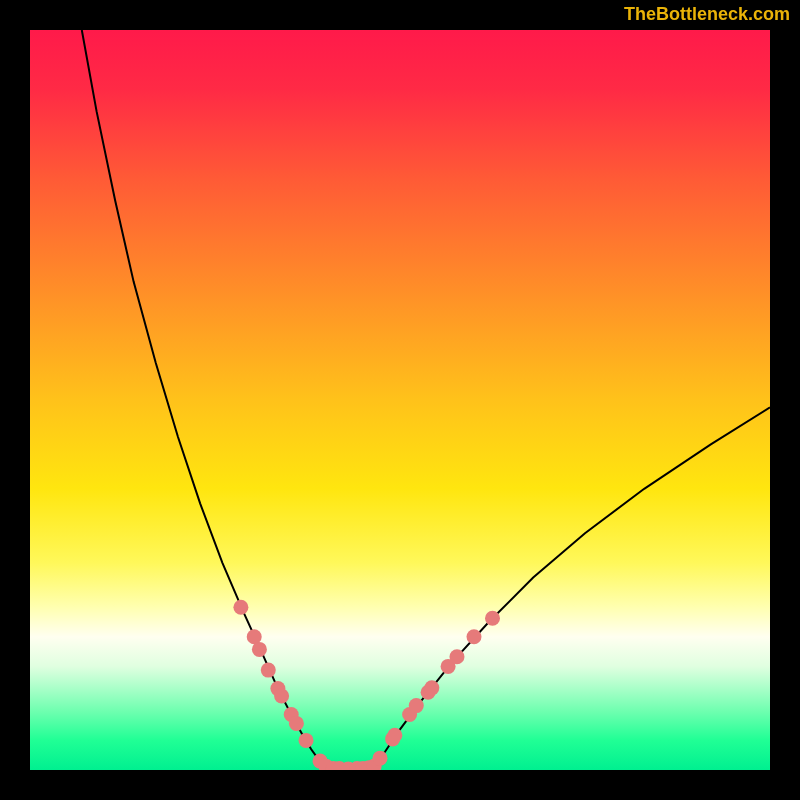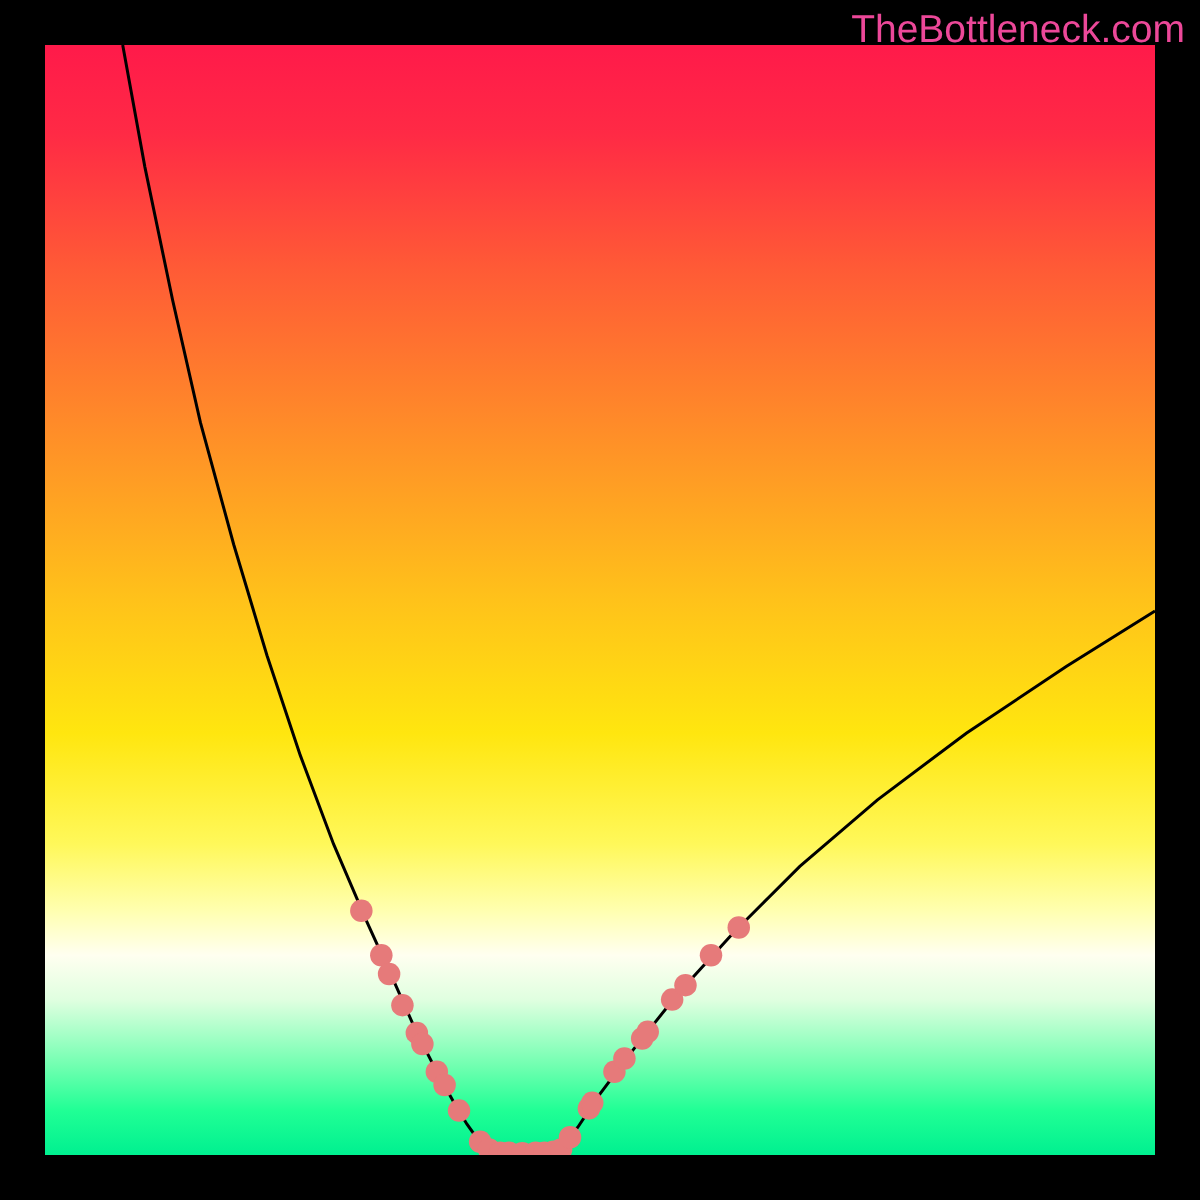--- a/index.html
+++ b/index.html
@@ -8,23 +8,23 @@
     width: 800px;
     height: 800px;
     background: #000;
     position: relative;
     font-family: Arial, Helvetica, sans-serif;
   }
   .watermark {
     position: absolute;
     top: 4px;
     right: 10px;
-    color: #ec4899;
-    font-size: 26px;
-    font-weight: 400;
+    color: #eab308;
+    font-size: 18px;
+    font-weight: 700;
     z-index: 10;
   }
   .plot-frame {
     position: absolute;
     left: 30px;
     top: 30px;
     width: 740px;
     height: 740px;
     background: #000;
   }

